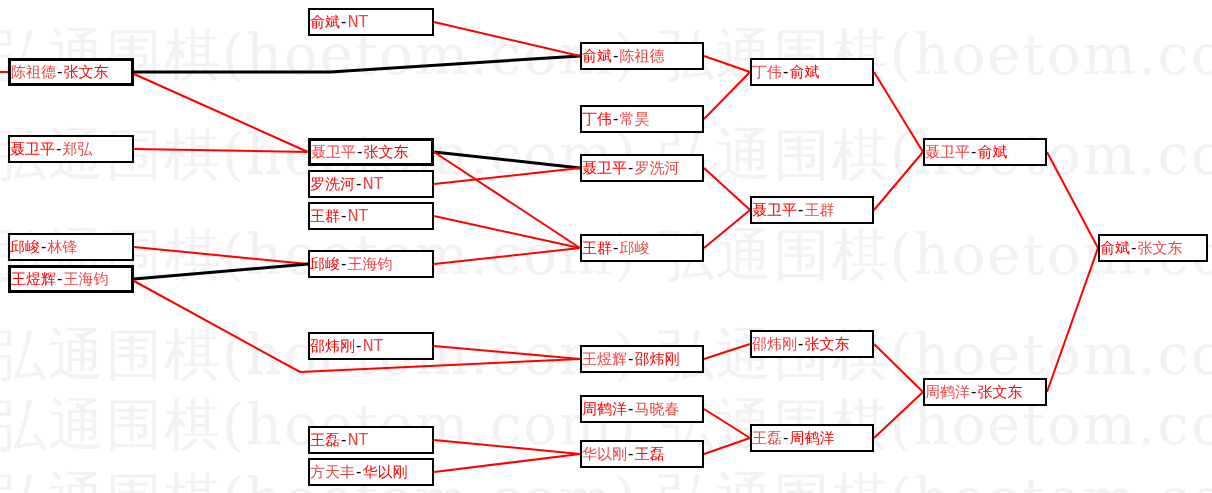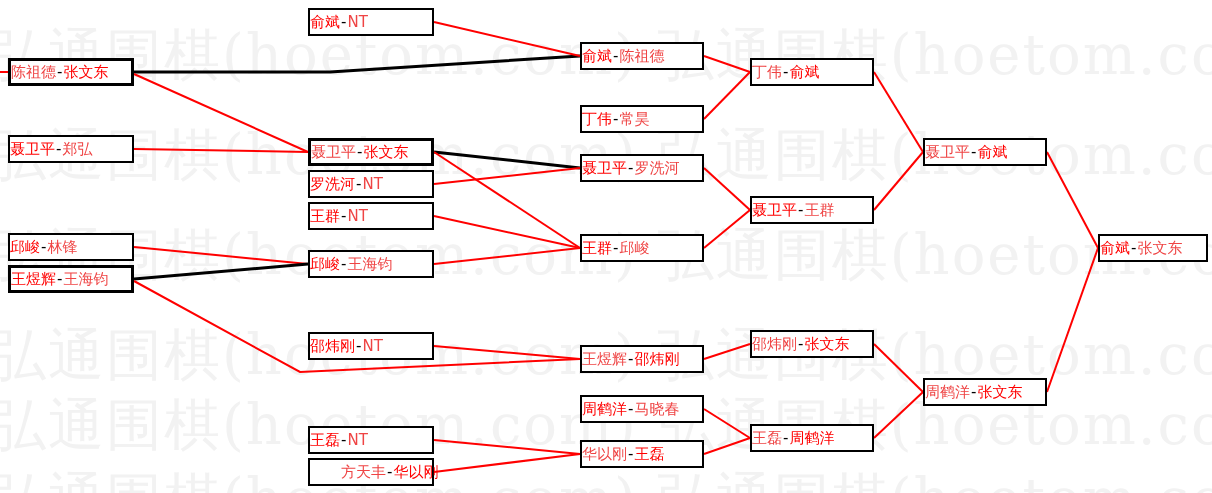--- a/index.html
+++ b/index.html
@@ -152,21 +152,21 @@
     <div class="match-box" style="left: 308px; top: 332px; width: 126px; height: 28px; border-width: 2px;">
       <span class="p-win">邵炜刚</span>
       <span class="p-dash">-</span>
       <span class="p-lose">NT</span>
     </div>
     <div class="match-box" style="left: 308px; top: 426px; width: 126px; height: 28px; border-width: 2px;">
       <span class="p-win">王磊</span>
       <span class="p-dash">-</span>
       <span class="p-lose">NT</span>
     </div>
-    <div class="match-box" style="left: 308px; top: 458px; width: 126px; height: 28px; border-width: 2px; padding-left: 31px;">
+    <div class="match-box" style="left: 308px; top: 458px; width: 126px; height: 28px; border-width: 2px;">
       <span class="p-lose">方天丰</span>
       <span class="p-dash">-</span>
       <span class="p-win">华以刚</span>
     </div>
     <div class="match-box" style="left: 580px; top: 42px; width: 124px; height: 28px; border-width: 2px;">
       <span class="p-win">俞斌</span>
       <span class="p-dash">-</span>
       <span class="p-lose">陈祖德</span>
     </div>
     <div class="match-box" style="left: 580px; top: 105px; width: 124px; height: 28px; border-width: 2px;">

